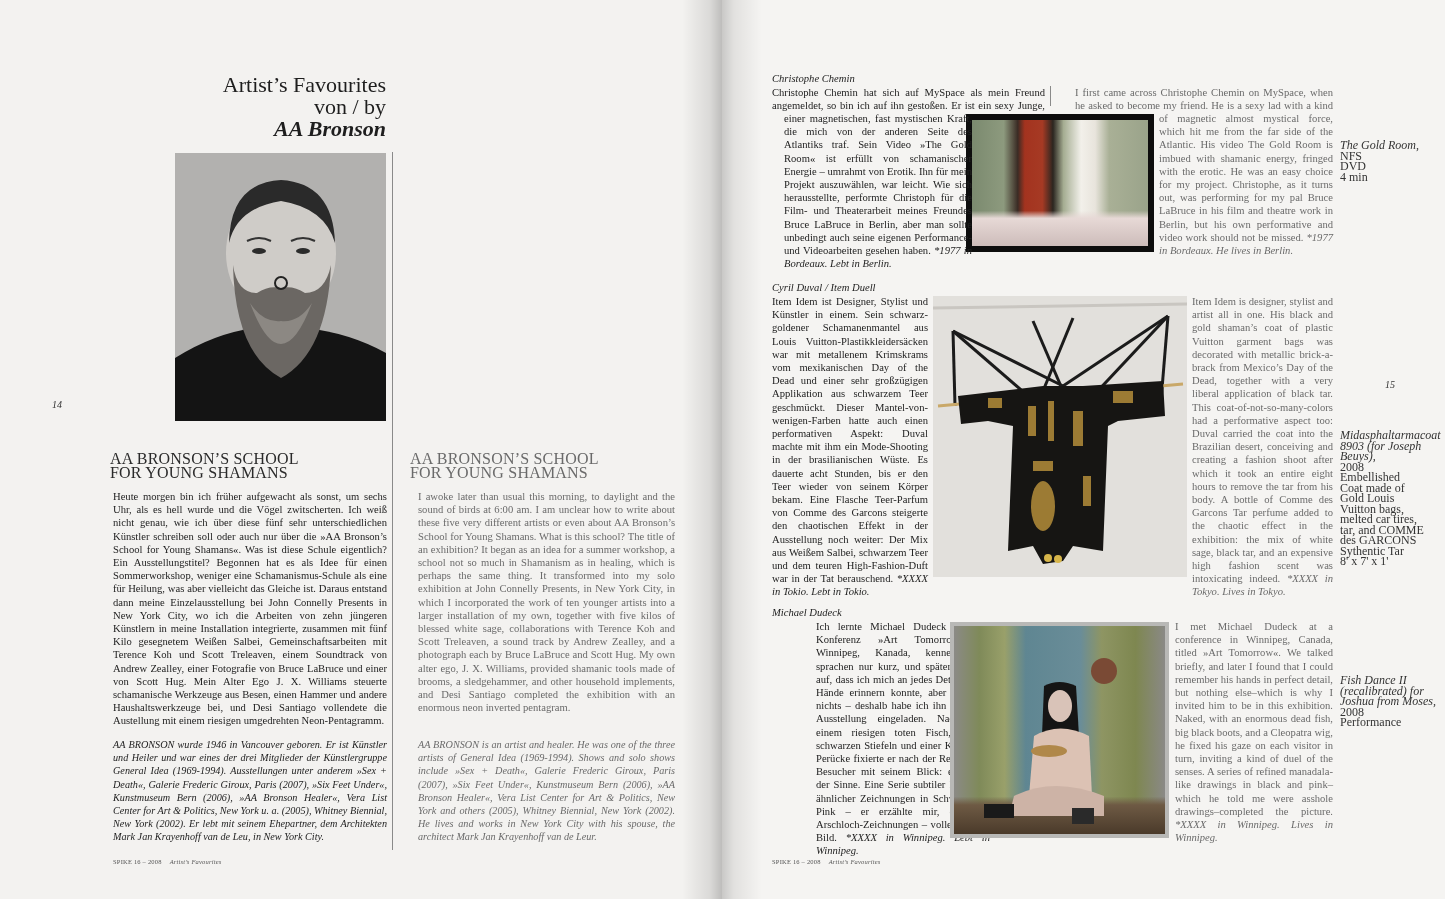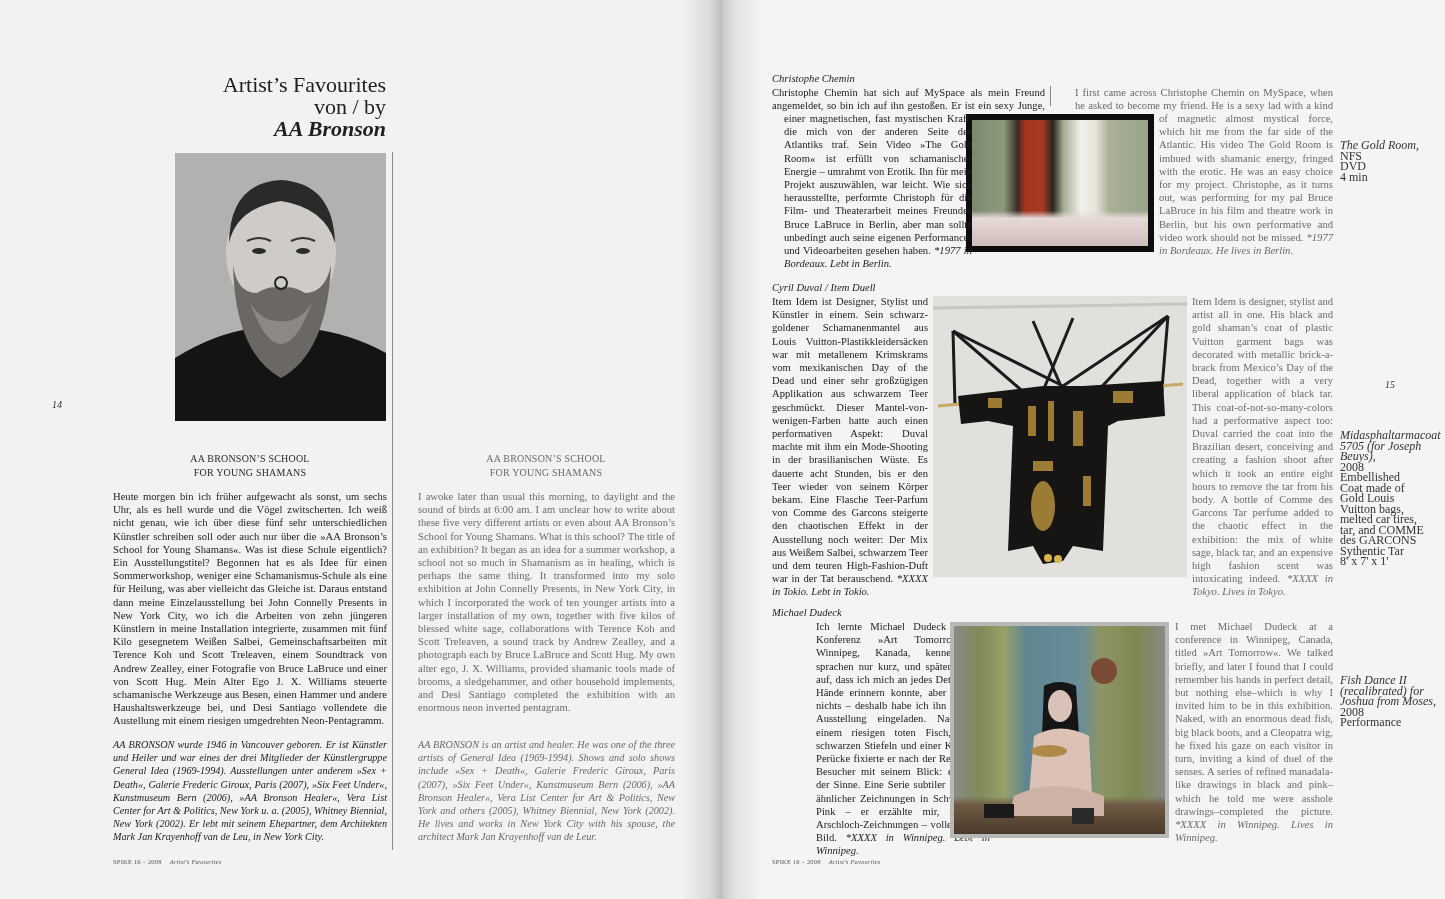--- a/index.html
+++ b/index.html
@@ -31,21 +31,21 @@
   .portrait {
     position:absolute; left:175px; top:153px; width:211px; height:268px;
     background:
       radial-gradient(ellipse 60px 72px at 106px 105px, #c9c6c2 0%, #a9a6a2 55%, transparent 70%),
       radial-gradient(ellipse 70px 70px at 106px 185px, #6f6b67 0%, #4a4744 60%, transparent 75%),
       linear-gradient(to bottom, #b9b8b6 0%, #a5a4a2 60%, #1a1a1a 63%, #111 100%);
   }
   .vrule { position:absolute; width:1px; background:#8a8a8a; }
   .pagenum { position:absolute; font-style:italic; font-size:10px; color:#333; }
   .section-head {
-    position:absolute; text-align:center; font-size:10px; line-height:14px;
+    position:absolute; font-size:16px; line-height:14px;
     letter-spacing:0.2px;
   }
   .body-de {
     position:absolute; font-size:10.6px; line-height:13.2px; text-align:justify; color:#222;
   }
   .body-en {
     position:absolute; font-size:10.6px; line-height:13.2px; text-align:justify; color:#6a6a6a;
   }
   .bio-de { position:absolute; font-size:10.2px; line-height:13.2px; font-style:italic; text-align:justify; color:#222; }
   .bio-en { position:absolute; font-size:10.2px; line-height:13.2px; font-style:italic; text-align:justify; color:#6a6a6a; }
@@ -204,21 +204,21 @@
       <circle cx="125" cy="263" r="4" fill="#d6b54a"></circle>
   </svg>
 </div>
 
 <div class="body-en" style="left:1192px; top:295px; width:141px;">
   <span>Item Idem is designer, stylist and artist all in one. His black and gold shaman’s coat of plastic Vuitton garment bags was decorated with metallic brick-a-brack from Mexico’s Day of the Dead, together with a very liberal application of black tar. This coat-of-not-so-many-colors had a performative aspect too: Duval carried the coat into the Brazilian desert, conceiving and creating a fashion shoot after which it took an entire eight hours to remove the tar from his body. A bottle of Comme des Garcons Tar perfume added to the chaotic effect in the exhibition: the mix of white sage, black tar, and an expensive high fashion scent was intoxicating indeed.</span>
   <i>*XXXX in Tokyo. Lives in Tokyo.</i>
 </div>
 
 <div class="caption" style="left:1340px; top:430px; width:100px;">
-  <div class="it">Midasphaltarmacoat 5705 (for Joseph Beuys),</div>
+  <div class="it">Midasphaltarmacoat 8903 (for Joseph Beuys),</div>
   <div>2008</div>
   <div>Embellished</div>
   <div>Coat made of</div>
   <div>Gold Louis</div>
   <div>Vuitton bags,</div>
   <div>melted car tires,</div>
   <div>tar, and COMME</div>
   <div>des GARCONS</div>
   <div>Sythentic Tar</div>
   <div>8' x 7' x 1'</div>

